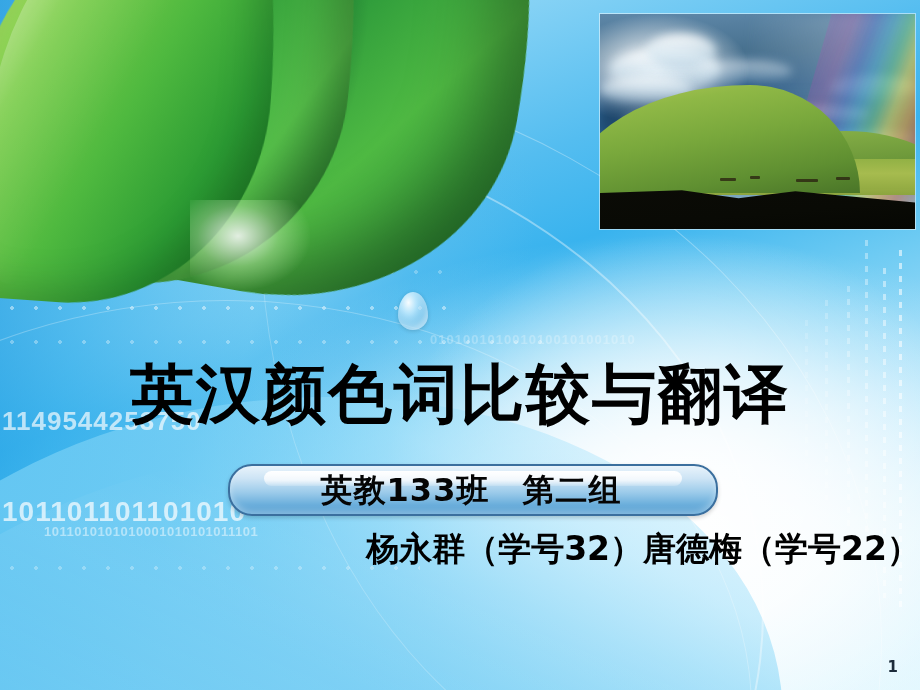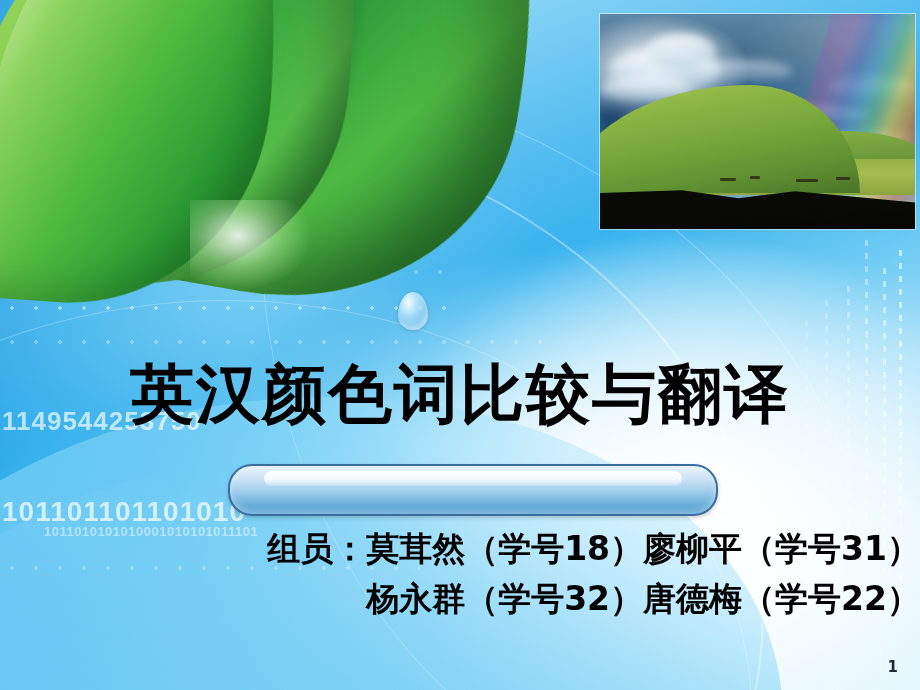--- a/index.html
+++ b/index.html
@@ -328,20 +328,21 @@
   <div class="ticks t1"></div>
   <div class="ticks t2"></div>
   <div class="ticks t3"></div>
   <div class="ticks t4"></div>
   <div class="ticks t5"></div>
   <div class="ticks t6"></div>
 
   <div class="binary b1">1149544253750</div>
   <div class="binary b3">101101101101010</div>
   <div class="binary b4">1011010101010001010101011101</div>
+  <div class="binary b6">0101001010010100101001010</div>
 
   <div class="leaf-wrap">
     <div class="leaf leaf-back"></div>
     <div class="leaf leaf-mid"></div>
     <div class="leaf leaf-front"></div>
     <div class="leaf-sheen"></div>
     <div class="leaf-tip-glow"></div>
   </div>
   <div class="droplet"></div>
 
@@ -368,21 +369,21 @@
     <div class="speck" style="left:196px; bottom:47px; width:22px; height:3px;"></div>
     <div class="speck" style="left:236px; bottom:49px; width:14px; height:3px;"></div>
     <div class="shadow-band"></div>
   </div>
 
   <div class="title">英汉颜色词比较与翻译</div>
 
   <div class="pill">
     <div class="pill-gloss"></div>
   </div>
+  <div class="pill-label">英教133班　第二组</div>
 
   <div class="members">
-    <span class="line">组员：莫茸然（学号18）廖柳平（学号31）</span>
     <span class="line">杨永群（学号32）唐德梅（学号22）</span>
   </div>
 
   <div class="page-num">1</div>
 
 </div>
 
 </body></html>

